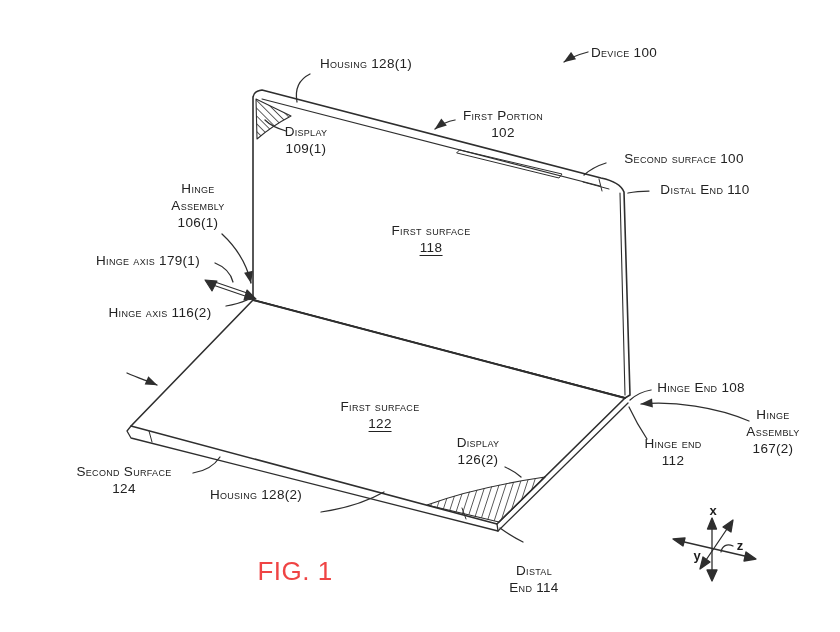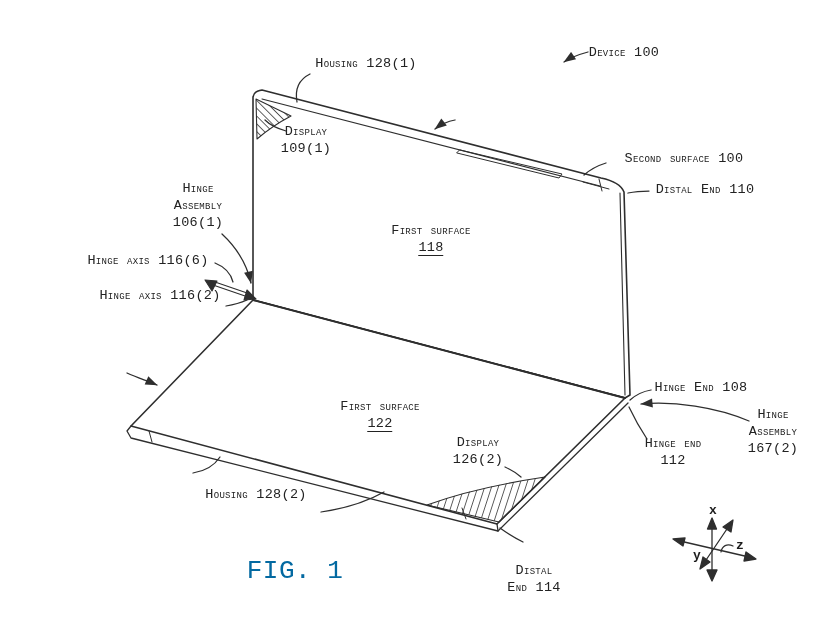--- a/index.html
+++ b/index.html
@@ -1,24 +1,24 @@
 <!DOCTYPE html>
 <html><head>
 <meta charset="utf-8">
 <style>
   html,body{margin:0;padding:0;background:#fff;}
   #stage{position:relative;width:840px;height:632px;background:#fff;overflow:hidden;
-         font-family:Liberation Mono, monospace;}
+         font-family:Liberation Sans, sans-serif;}
   #art{position:absolute;left:0;top:0;}
   .lbl{position:absolute;transform:translateX(-50%);text-align:center;color:#222;
        font-size:13.5px;line-height:17px;font-variant:small-caps;letter-spacing:.3px;
        white-space:nowrap;z-index:2;}
   .lbl .ln{display:block;}
   .lbl .u{display:inline-block;border-bottom:1.5px solid #222;line-height:14px;}
-  .figcap{position:absolute;transform:translateX(-50%);color:#0369a1;
+  .figcap{position:absolute;transform:translateX(-50%);color:#ef4444;
           font-size:26px;letter-spacing:.5px;z-index:2;}
   .axlbl{position:absolute;transform:translateX(-50%);color:#1d1d1d;font-weight:bold;
          font-size:13px;z-index:2;}
 </style>
 </head>
 <body>
 
 <div id="stage">
 
   <svg id="art" width="840" height="632" viewBox="0 0 840 632">
@@ -95,20 +95,24 @@
   </svg>
 
   <div class="lbl" style="left:366px;top:55px">
       <span class="ln">Housing 128(1)</span>
     </div>
 
   <div class="lbl" style="left:624px;top:44px">
       <span class="ln">Device 100</span>
     </div>
 
+  <div class="lbl" style="left:503px;top:107px">
+    <span class="ln">First Portion</span>
+    <span class="ln">102</span>
+  </div>
 
   <div class="lbl" style="left:306px;top:123px">
     <span class="ln">Display</span>
     <span class="ln">109(1)</span>
   </div>
 
   <div class="lbl" style="left:684px;top:150px">
       <span class="ln">Second surface 100</span>
     </div>
 
@@ -116,24 +120,24 @@
       <span class="ln">Distal End 110</span>
     </div>
 
   <div class="lbl" style="left:198px;top:180px">
     <span class="ln">Hinge</span>
     <span class="ln">Assembly</span>
     <span class="ln">106(1)</span>
   </div>
 
   <div class="lbl" style="left:148px;top:252px">
-      <span class="ln">Hinge axis 116(6)</span>
+      <span class="ln">Hinge axis 179(1)</span>
     </div>
 
-  <div class="lbl" style="left:160px;top:287px">
+  <div class="lbl" style="left:160px;top:304px">
       <span class="ln">Hinge axis 116(2)</span>
     </div>
 
 
   <div class="lbl" style="left:431px;top:222px">
     <span class="ln">First surface</span>
     <span class="ln"><span class="u">118</span></span>
   </div>
 
   <div class="lbl" style="left:380px;top:398px">
@@ -149,20 +153,24 @@
     <span class="ln">Hinge</span>
     <span class="ln">Assembly</span>
     <span class="ln">167(2)</span>
   </div>
 
   <div class="lbl" style="left:673px;top:435px">
     <span class="ln">Hinge end</span>
     <span class="ln">112</span>
   </div>
 
+  <div class="lbl" style="left:124px;top:463px">
+    <span class="ln">Second Surface</span>
+    <span class="ln">124</span>
+  </div>
 
   <div class="lbl" style="left:256px;top:486px">
       <span class="ln">Housing 128(2)</span>
     </div>
 
   <div class="lbl" style="left:478px;top:434px">
     <span class="ln">Display</span>
     <span class="ln">126(2)</span>
   </div>
 

